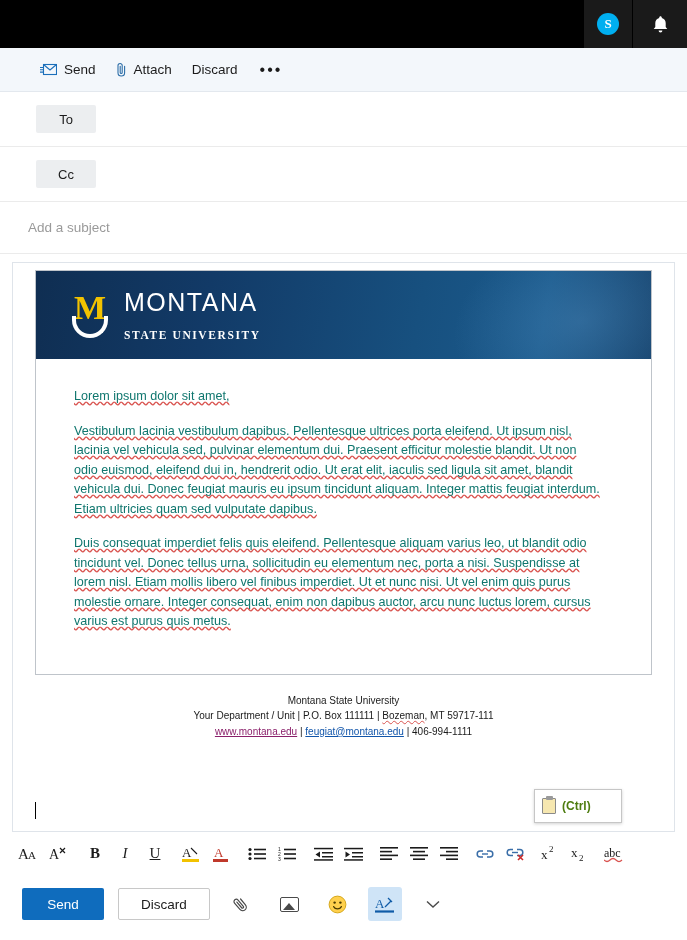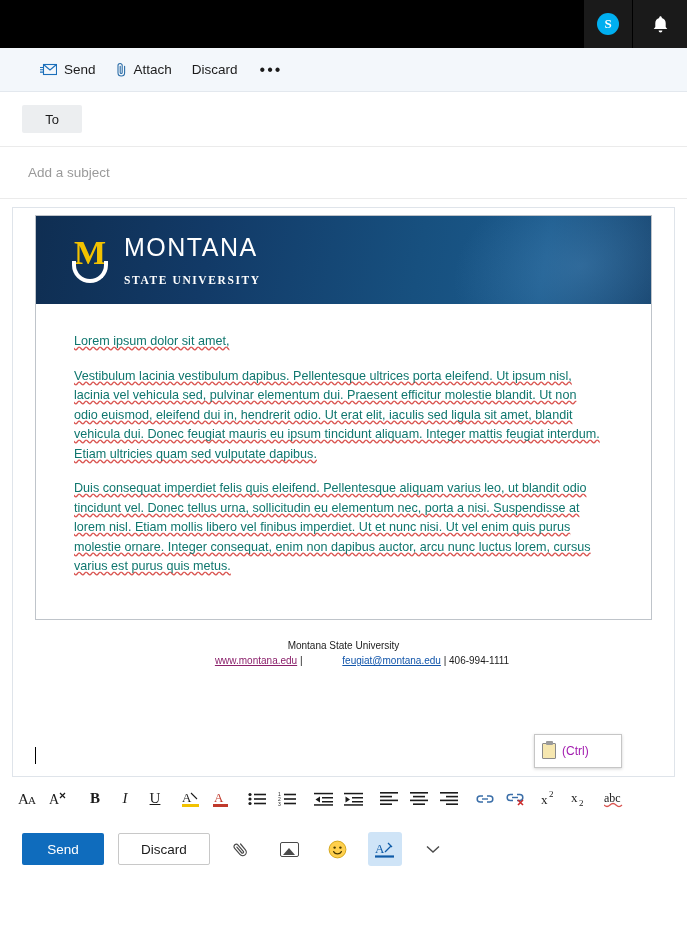--- a/index.html
+++ b/index.html
@@ -72,21 +72,21 @@
     white-space: nowrap;
   }
   .cmd-icon { display: inline-flex; align-items: center; justify-content: center; }
   .cmd-ellipsis { font-size: 16px; letter-spacing: 2px; padding: 0 12px; }
 
   
   .field-row {
     height: 55px;
     display: flex;
     align-items: center;
-    padding-left: 22px;
+    padding-left: 36px;
     border-bottom: 1px solid #ebebeb;
   }
   .field-pill {
     min-width: 60px;
     height: 28px;
     background: #eceef0;
     border-radius: 2px;
     display: flex;
     align-items: center;
     justify-content: center;
@@ -201,21 +201,20 @@
   .sig-footer {
     text-align: center;
     font-size: 10px;
     color: #1b1b1b;
     line-height: 1.55;
     padding: 18px 10px 0 10px;
   }
   .sig-footer a {
     color: #8a1f6a;
     text-decoration: underline;
-    margin-left: 37px;
   }
   .sig-footer a.mailto { color: #1155aa; }
 
   .caret {
     position: absolute;
     left: 22px;
     bottom: 12px;
     width: 1px;
     height: 17px;
     background: #000000;
@@ -228,21 +227,22 @@
     width: 88px;
     height: 27px;
     background: #ffffff;
     border: 1px solid #c6c6c6;
     box-shadow: 0 1px 3px rgba(0,0,0,0.18);
     display: flex;
     align-items: center;
     gap: 6px;
     padding: 16px 7px;
     font-size: 12px;
-    color: #a21caf;
+    color: #4d7c0f;
+    font-weight: bold;
   }
   .clip-icon {
     width: 14px; height: 16px;
     border: 1px solid #8a8a8a;
     background: #f6e7b0;
     position: relative;
     border-radius: 1px;
   }
   .clip-icon::before {
     content: "";
@@ -384,20 +384,23 @@
     </div>
     <div class="cmd-item cmd-ellipsis">
       <span>•••</span>
     </div>
   </div>
 
   <div class="field-row">
     <div class="field-pill">To</div>
   </div>
 
+  <div class="field-row">
+    <div class="field-pill">Cc</div>
+  </div>
 
   <div class="subject-row">
     <span class="subject-placeholder">Add a subject</span>
   </div>
 
   <div class="bodywrap">
     <div class="body-box">
 
       <div class="signature-card">
 
@@ -415,20 +418,23 @@
         <div class="lorem">
           <p class="squiggle">Lorem ipsum dolor sit amet,</p>
           <p class="squiggle">Vestibulum lacinia vestibulum dapibus. Pellentesque ultrices porta eleifend. Ut ipsum nisl, lacinia vel vehicula sed, pulvinar elementum dui. Praesent efficitur molestie blandit. Ut non odio euismod, eleifend dui in, hendrerit odio. Ut erat elit, iaculis sed ligula sit amet, blandit vehicula dui. Donec feugiat mauris eu ipsum tincidunt aliquam. Integer mattis feugiat interdum. Etiam ultricies quam sed vulputate dapibus.</p>
           <p class="squiggle">Duis consequat imperdiet felis quis eleifend. Pellentesque aliquam varius leo, ut blandit odio tincidunt vel. Donec tellus urna, sollicitudin eu elementum nec, porta a nisi. Suspendisse at lorem nisl. Etiam mollis libero vel finibus imperdiet. Ut et nunc nisi. Ut vel enim quis purus molestie ornare. Integer consequat, enim non dapibus auctor, arcu nunc luctus lorem, cursus varius est purus quis metus.</p>
         </div>
       </div>
 
       <div class="sig-footer">
         <div>Montana State University</div>
         <div>
+          <span>Your Department / Unit | P.O. Box 111111 | </span><span class="squiggle">Bozeman</span><span>, MT 59717-111</span>
+        </div>
+        <div>
           <a href="#">www.montana.edu</a><span> | </span><a href="#" class="mailto">feugiat@montana.edu</a><span> | </span><span>406-994-1111</span>
         </div>
       </div>
 
       <div class="caret"></div>
 
       <div class="paste-badge">
         <span class="clip-icon"></span>
         <span>(Ctrl)</span>
       </div>

